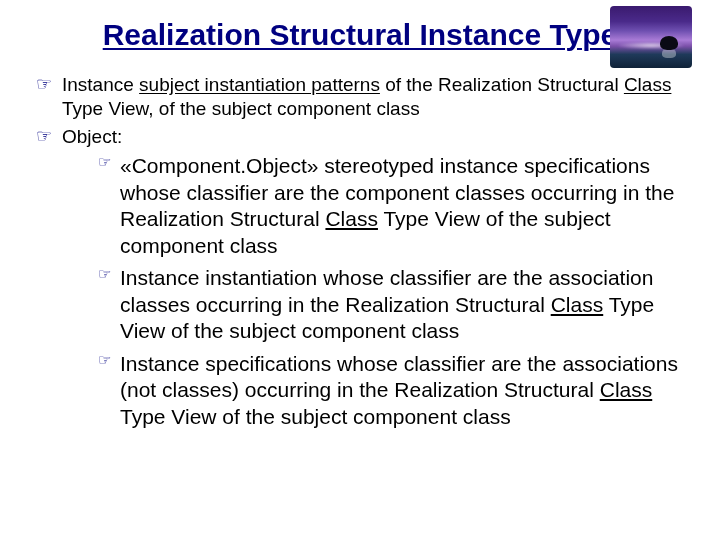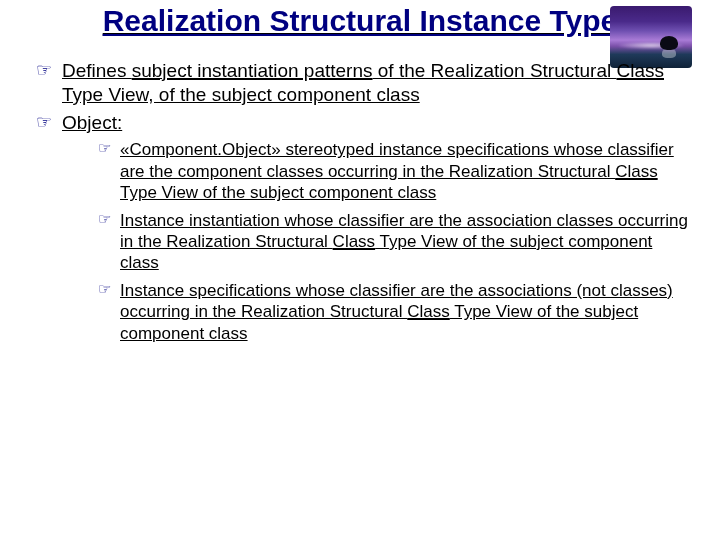--- a/index.html
+++ b/index.html
@@ -10,22 +10,21 @@
     background: #ffffff;
     font-family: "Comic Sans MS", "Comic Sans", cursive, sans-serif;
     color: #000;
     overflow: hidden;
   }
   .slide {
     position: relative;
     width: 720px;
     height: 408px;
     box-sizing: border-box;
-    padding: 4px 30px 20px 30px;
-    text-decoration: underline;
+    padding: 18px 30px 20px 30px;
   }
   .deco {
     position: absolute;
     top: 6px;
     right: 28px;
     width: 82px;
     height: 62px;
     border-radius: 4px;
     overflow: hidden;
     background: linear-gradient(180deg,
@@ -82,21 +81,21 @@
     position: absolute;
     left: 0;
     top: 0;
     color: #000080;
     font-size: 18px;
   }
   ul.sub {
     list-style: none;
     margin: 4px 0 0 0;
     padding: 0 0 0 36px;
-    font-size: 17px;
+    font-size: 21px;
     line-height: 1.26;
   }
   ul.sub > li {
     position: relative;
     padding-left: 22px;
     margin-bottom: 6px;
   }
   ul.sub > li::before {
     content: "\261E";
     position: absolute;
@@ -113,21 +112,21 @@
 <div class="slide">
 
   <div class="deco"></div>
 
   <h1 class="title">
     <span>Realization Structural Instance Type</span><br>
   </h1>
 
   <ul class="top">
     <li>
-      <span>Defines </span><span class="u">subject instantiation patterns</span><span> of the Realization Structural </span><span class="u">Class</span><span> Type View, of the subject component class</span>
+      <span>Instance </span><span class="u">subject instantiation patterns</span><span> of the Realization Structural </span><span class="u">Class</span><span> Type View, of the subject component class</span>
     </li>
     <li>
       <span>Object:</span>
       <ul class="sub">
         <li>
           <span>«Component.Object» stereotyped instance specifications whose classifier are the component classes occurring in the Realization Structural </span><span class="u">Class</span><span> Type View of the subject component class</span>
         </li>
         <li>
           <span>Instance instantiation whose classifier are the association classes occurring in the Realization Structural </span><span class="u">Class</span><span> Type View of the subject component class</span>
         </li>

